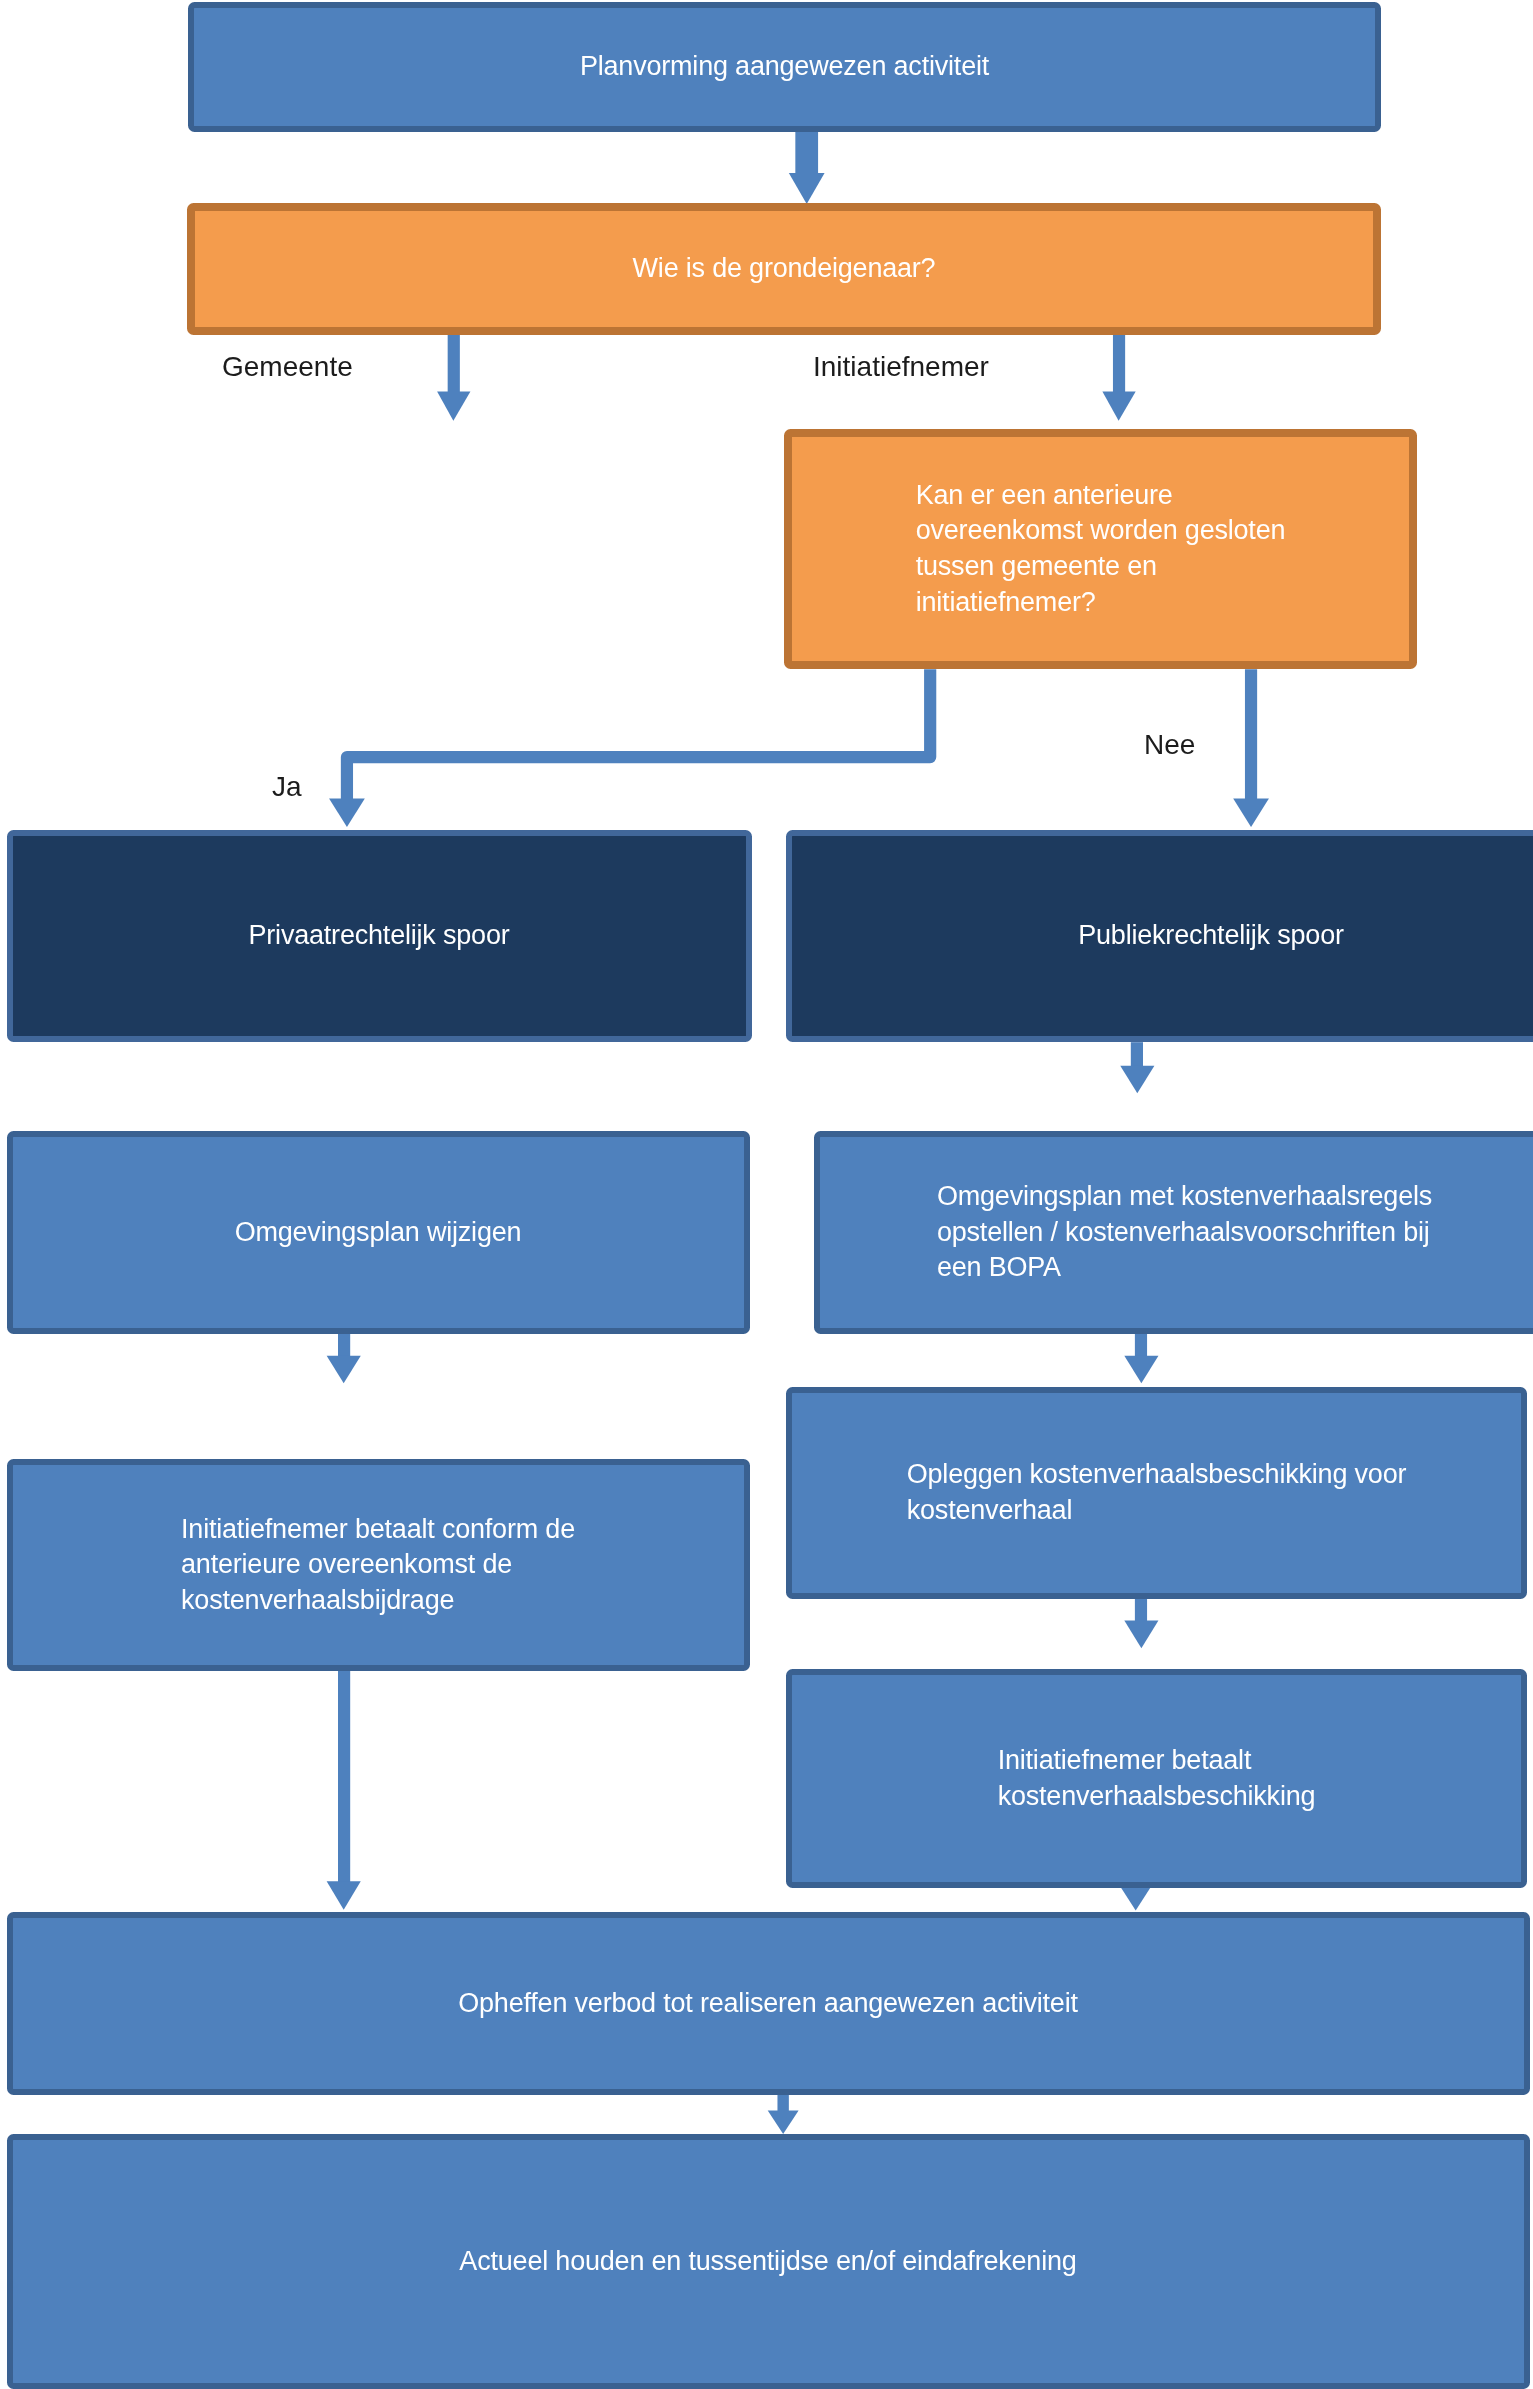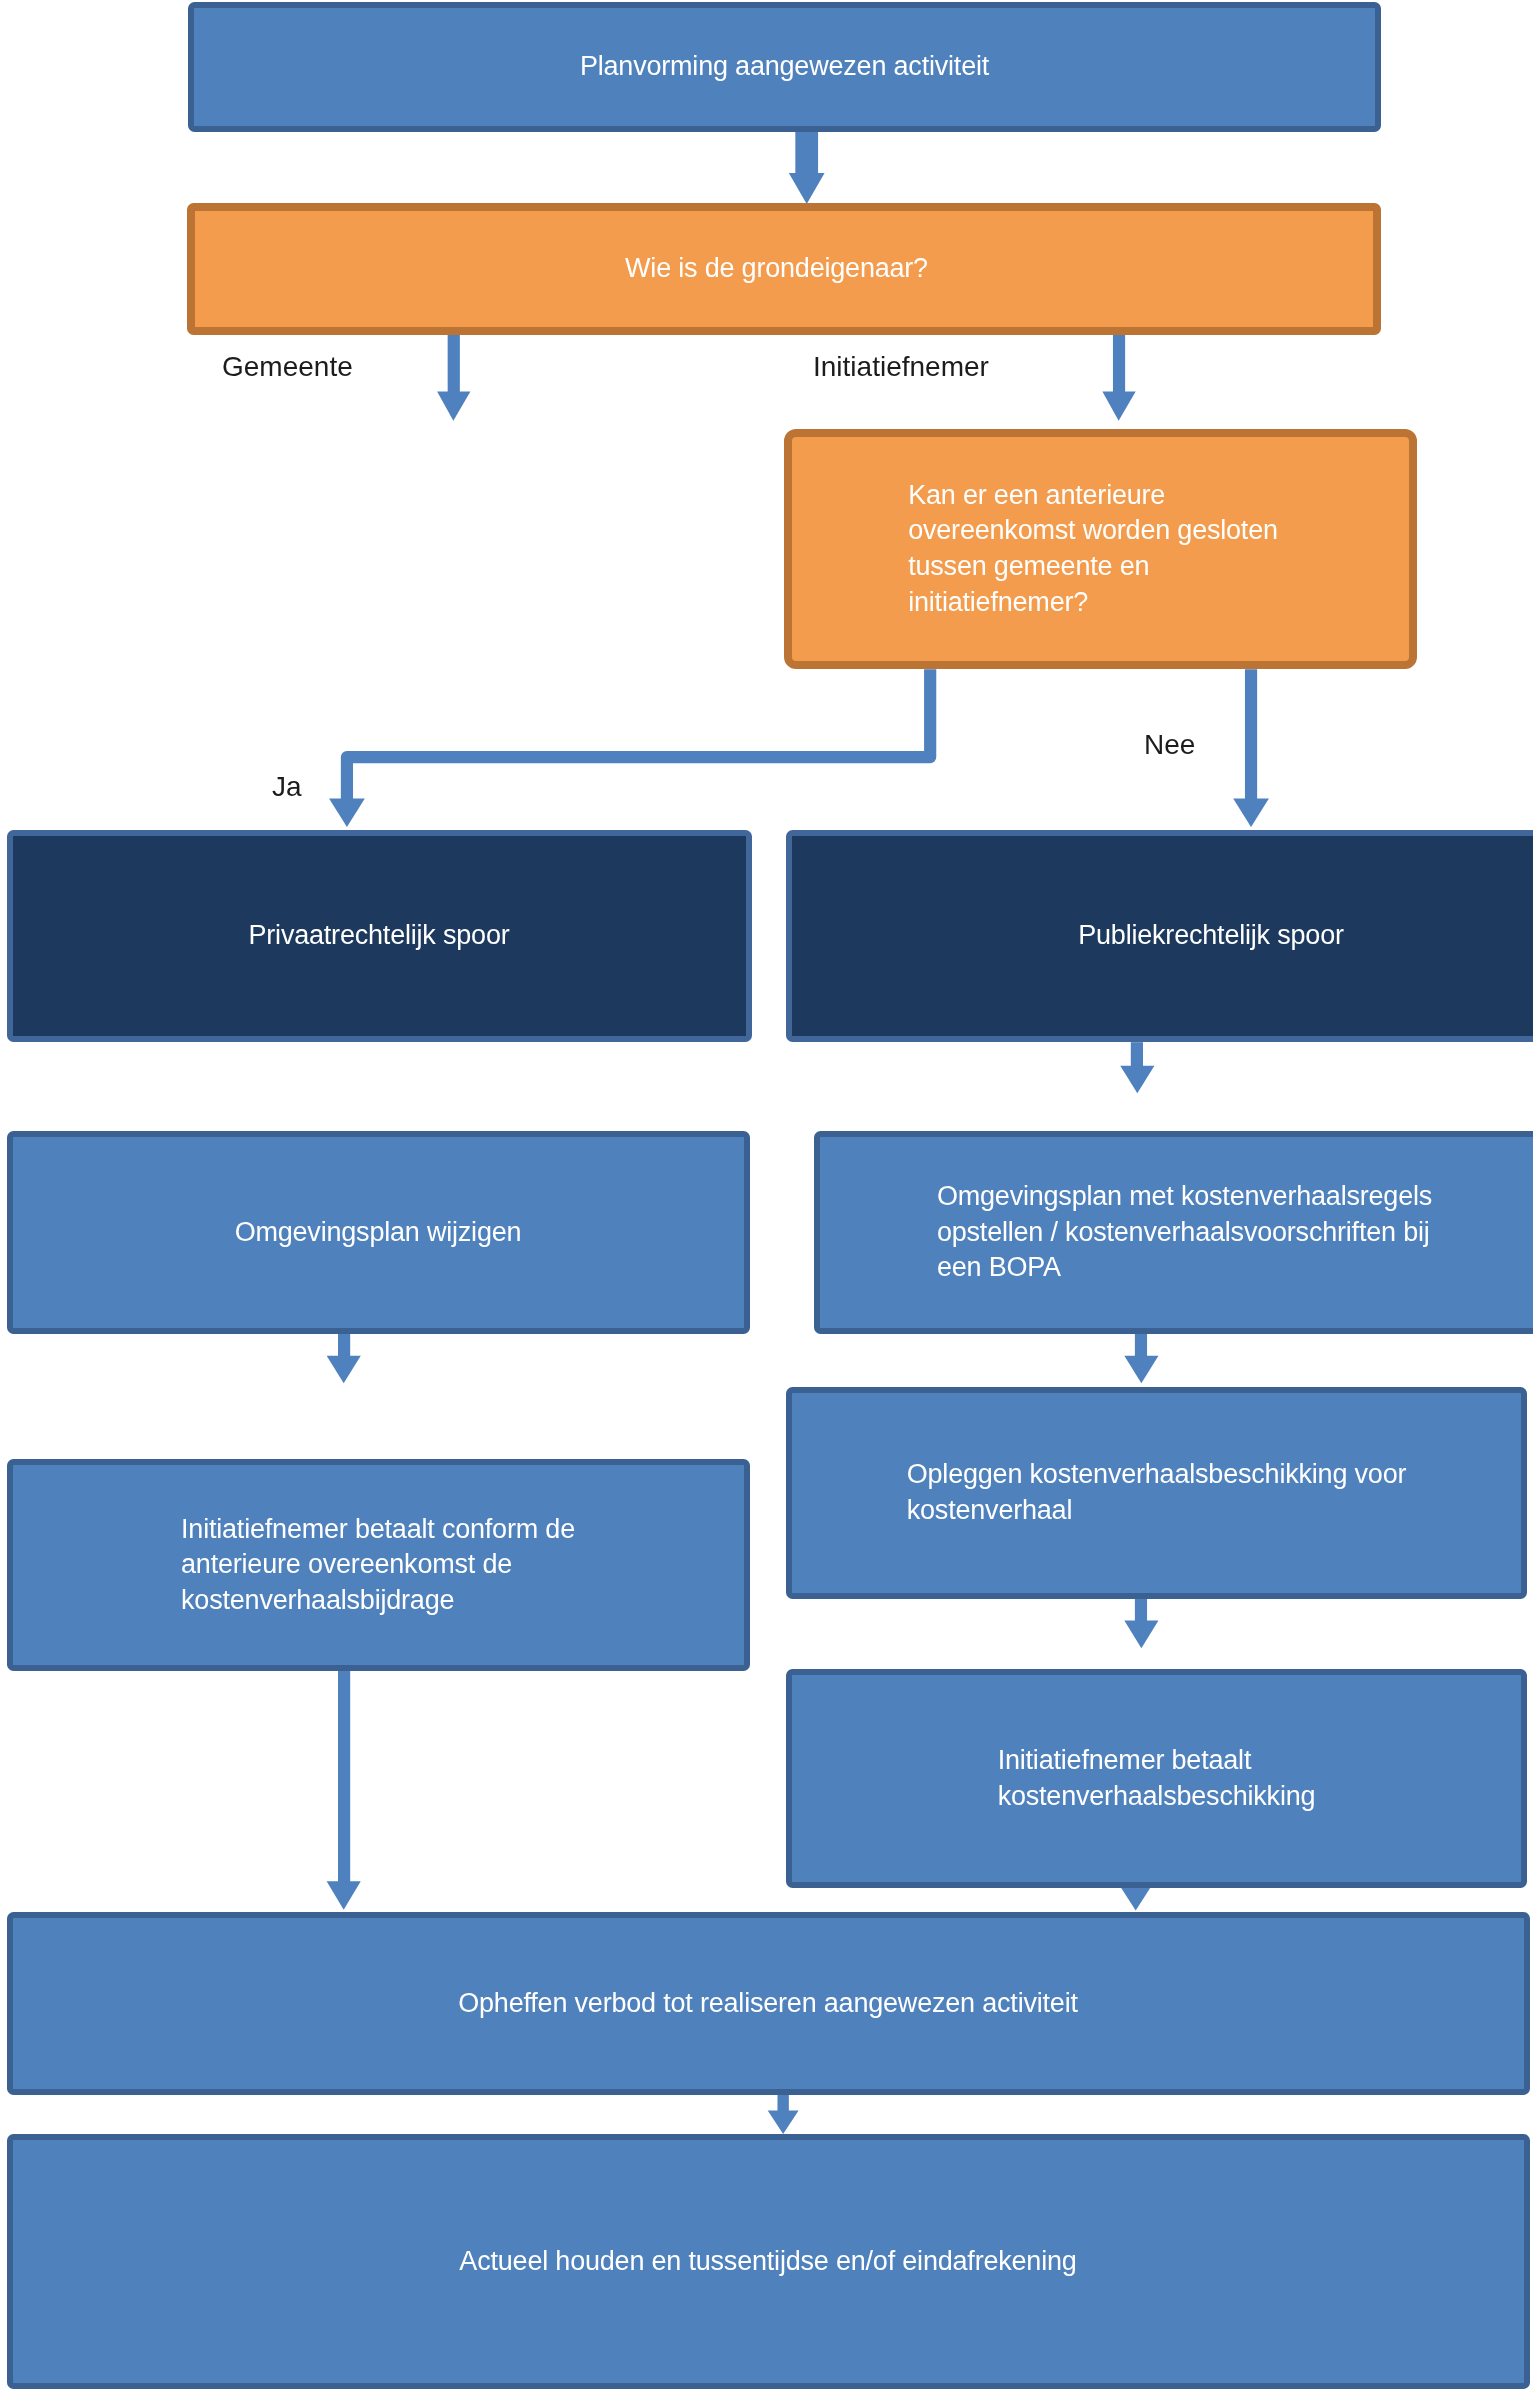--- a/index.html
+++ b/index.html
@@ -49,21 +49,20 @@
     white-space: pre-line;
     padding: 8.1px 23px;
   }
   .box--blue {
     background: var(--c-blue-fill, #4F81BD);
     border: 6.5px solid var(--c-blue-border, #3A6191);
   }
   .box--orange {
     background: var(--c-orange-fill, #F49C4D);
     border: 8.1px solid var(--c-orange-border, #BC7434);
-    padding-left: 8px;
   }
   .box--navy {
     background: var(--c-navy-fill, #1D3A5E);
     border: 6.5px solid var(--c-navy-border, #41679A);
   }
   .flow-label {
     position: absolute;
     font-size: 28px;
     line-height: 1;
     color: var(--c-label-text, #1C1C1C);
@@ -128,21 +127,21 @@
 
   <div class="box box--blue" style="left:188px; top:1.6px; width:1193px; height:130px;">
     <span>Planvorming aangewezen activiteit</span>
   </div>
 
   <div class="box box--orange" style="left:187px; top:203px; width:1194px; height:132px;">
     <span>Wie is de grondeigenaar?</span>
   </div>
 
 
-  <div class="box box--orange" style="left:784px; top:429px; width:633px; height:240px;border-radius:12px;">
+  <div class="box box--orange" style="left:784px; top:429px; width:633px; height:240px;">
     <span>Kan er een anterieure
 overeenkomst worden gesloten
 tussen gemeente en
 initiatiefnemer?</span>
   </div>
 
   <div class="box box--navy" style="left:6.5px; top:830px; width:745px; height:212px;">
     <span>Privaatrechtelijk spoor</span>
   </div>
 

